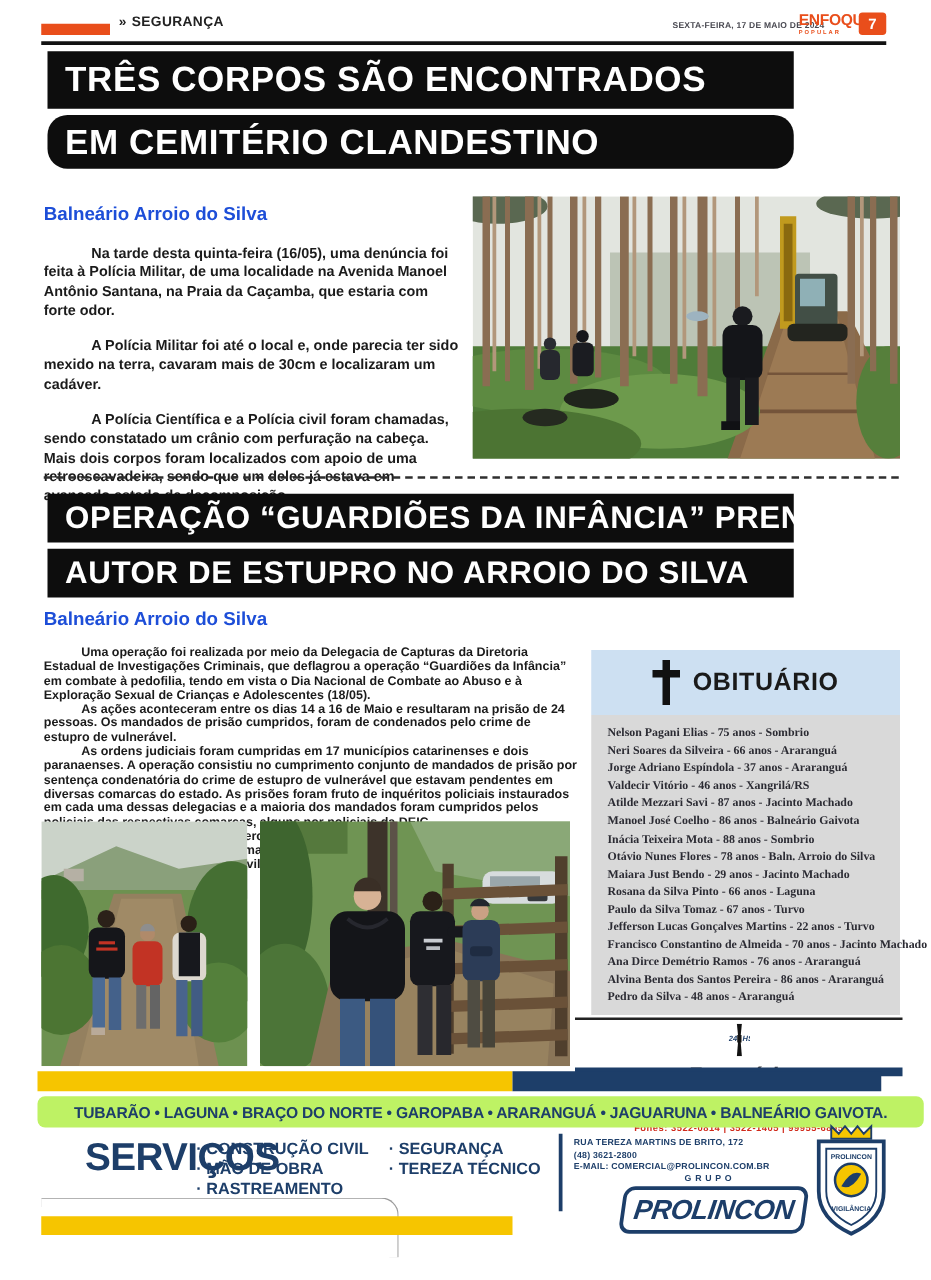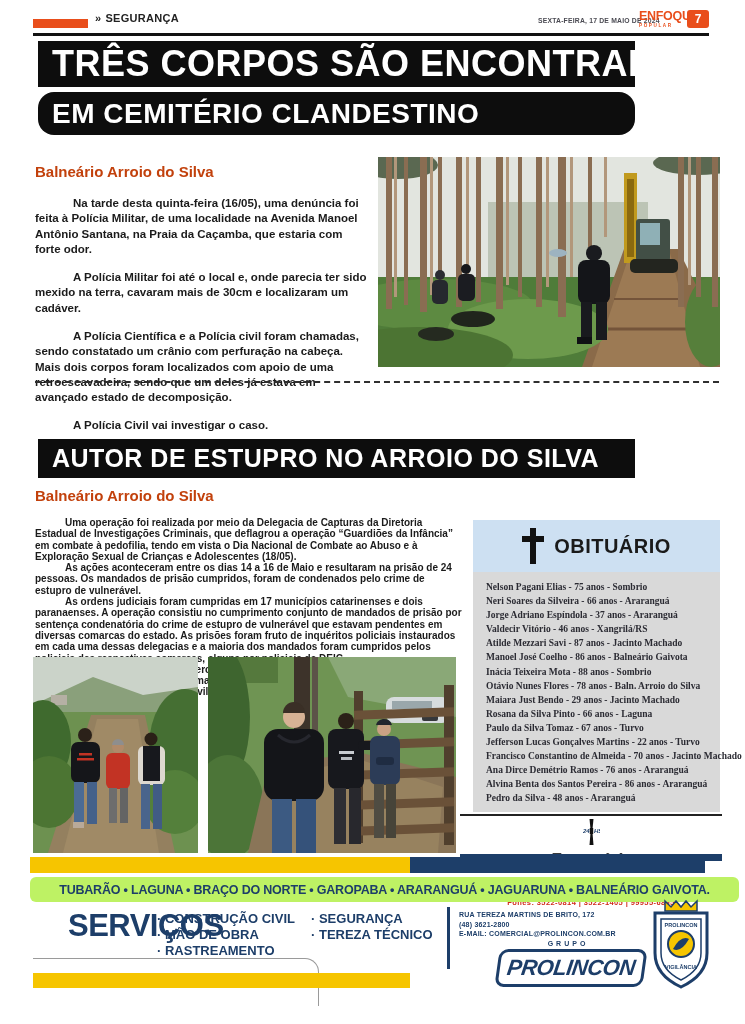--- a/index.html
+++ b/index.html
@@ -15,26 +15,26 @@
   .logo{left:639px;top:10px;line-height:1;}
   .logo .l1{font-size:12.5px;font-weight:bold;color:#E94E1B;letter-spacing:-.3px;}
   .logo .l2{font-size:4.6px;font-weight:bold;color:#E94E1B;letter-spacing:1.6px;margin-top:1px;}
   .page-badge{left:687px;top:10px;width:22px;height:18px;background:#E94E1B;border-radius:3px;
               display:flex;align-items:center;justify-content:center;color:#fff;font-size:12px;font-weight:bold;}
   .header-rule{left:33px;top:33px;width:676px;height:3px;background:#121212;}
 
   
   .hbox{background:#0D0D0D;color:#fff;font-weight:bold;display:flex;align-items:center;
         padding-left:14px;letter-spacing:.5px;white-space:nowrap;}
-  .h1a{left:38px;top:41px;width:583px;height:46px;font-size:36px;text-align:center;}
+  .h1a{left:38px;top:41px;width:583px;height:46px;font-size:28px;text-align:center;}
   .h1b{left:38px;top:92px;width:583px;height:43px;font-size:28px;border-radius:16px;}
   .h2a{left:38px;top:395px;width:583px;height:39px;font-size:25px;}
   .h2b{left:38px;top:439px;width:583px;height:39px;font-size:25px;}
 
-  .byline{font-size:15px;font-weight:bold;color:#c2410c;}
+  .byline{font-size:15px;font-weight:bold;color:#1d4ed8;}
   .byline1{left:35px;top:163px;}
   .byline2{left:35px;top:487px;}
 
   .article1{left:35px;top:196px;width:333px;font-size:11.5px;font-weight:bold;line-height:1.33;color:#1b1b1b;}
   .article1 p{margin:0 0 13px 0;text-indent:38px;}
   .article2{left:35px;top:517px;width:428px;font-size:10px;font-weight:bold;line-height:1.13;color:#1b1b1b;}
   .article2 p{margin:0;text-indent:30px;}
 
   .dashed-rule{left:35px;top:381px;width:684px;border-top:2px dashed #2f2f2f;height:0;}
 
@@ -168,20 +168,21 @@
       <circle cx="62" cy="118" r="5" fill="#2a2c32"></circle>
       <rect x="54" y="123" width="16" height="24" rx="5" fill="#26282e"></rect>
       <ellipse cx="95" cy="162" rx="22" ry="8" fill="#20251c"></ellipse>
       <ellipse cx="58" cy="177" rx="18" ry="7" fill="#252a20"></ellipse>
       <ellipse cx="180" cy="96" rx="9" ry="4" fill="#9db3c0"></ellipse>
     </svg>
   </div>
 
   <div class="abs dashed-rule"></div>
 
+  <div class="abs hbox h2a">OPERAÇÃO “GUARDIÕES DA INFÂNCIA” PRENDE</div>
   <div class="abs hbox h2b">AUTOR DE ESTUPRO NO ARROIO DO SILVA</div>
   <div class="abs byline byline2">Balneário Arroio do Silva</div>
   <div class="abs article2">
     <p>Uma operação foi realizada por meio da Delegacia de Capturas da Diretoria Estadual de Investigações Criminais, que deflagrou a operação “Guardiões da Infância” em combate à pedofilia, tendo em vista o Dia Nacional de Combate ao Abuso e à Exploração Sexual de Crianças e Adolescentes (18/05).</p>
     <p>As ações aconteceram entre os dias 14 a 16 de Maio e resultaram na prisão de 24 pessoas. Os mandados de prisão cumpridos, foram de condenados pelo crime de estupro de vulnerável.</p>
     <p>As ordens judiciais foram cumpridas em 17 municípios catarinenses e dois paranaenses. A operação consistiu no cumprimento conjunto de mandados de prisão por sentença condenatória do crime de estupro de vulnerável que estavam pendentes em diversas comarcas do estado. As prisões foram fruto de inquéritos policiais instaurados em cada uma dessas delegacias e a maioria dos mandados foram cumpridos pelos policiais das respectivas comarcas, alguns por policiais da DEIC.</p>
     <p>Participaram da operação cerca de 80 policiais civis da DEIC e das unidades policiais da Polícia Civil, onde os mandados foram cumpridos. Além disso, a ação teve participação também da Polícia Civil do Paraná.</p>
   </div>
 
   <div class="abs photo photo2a">

